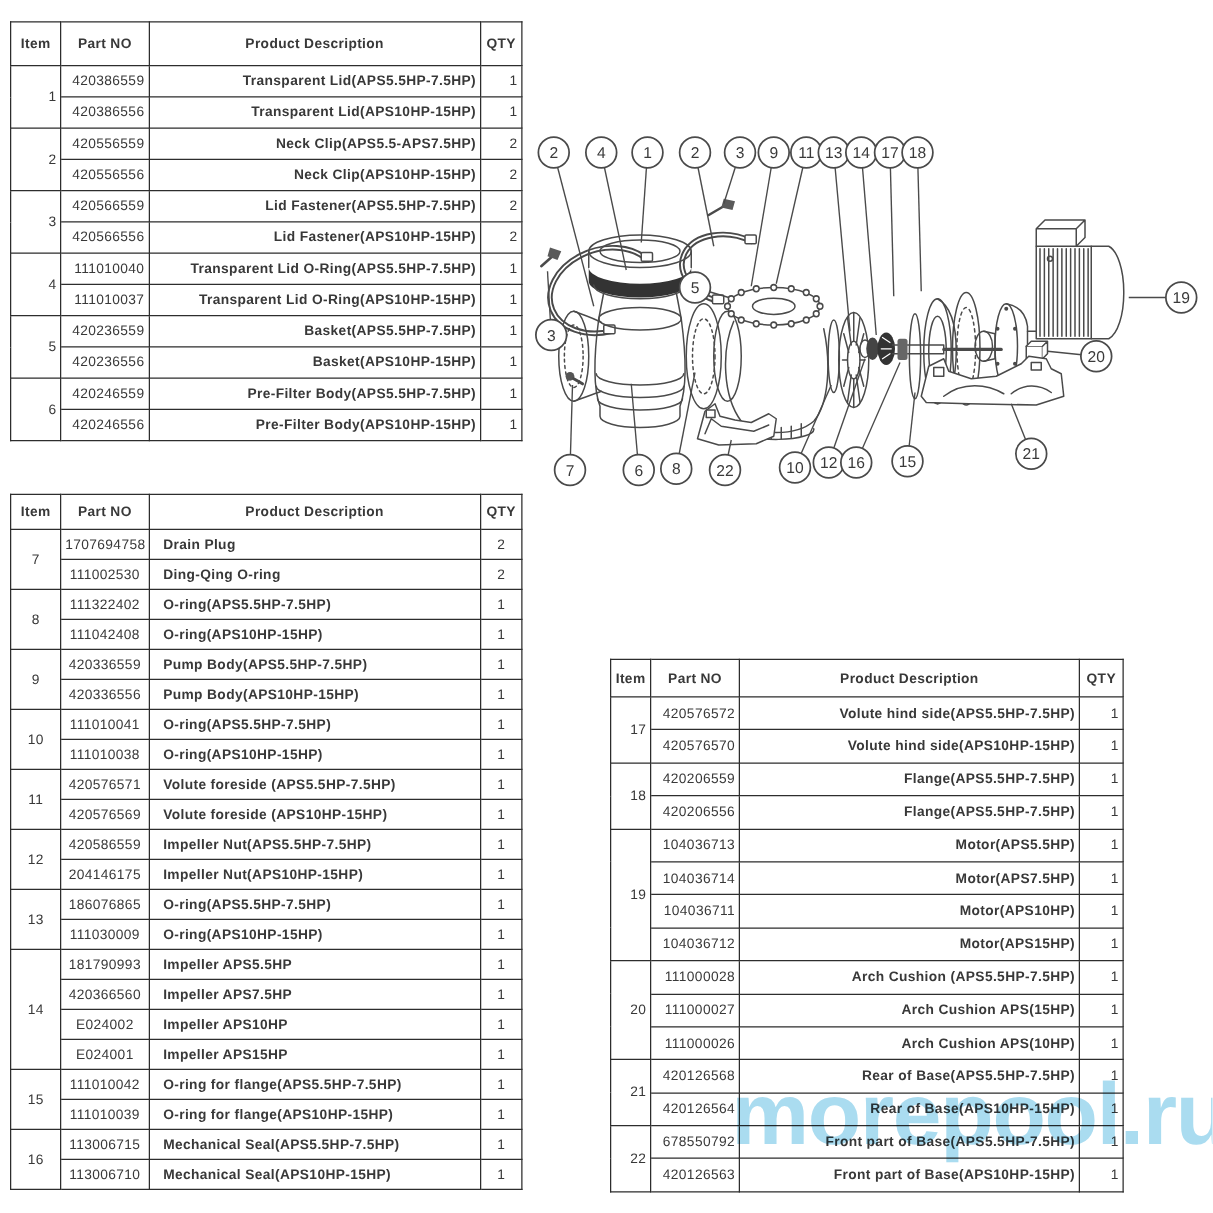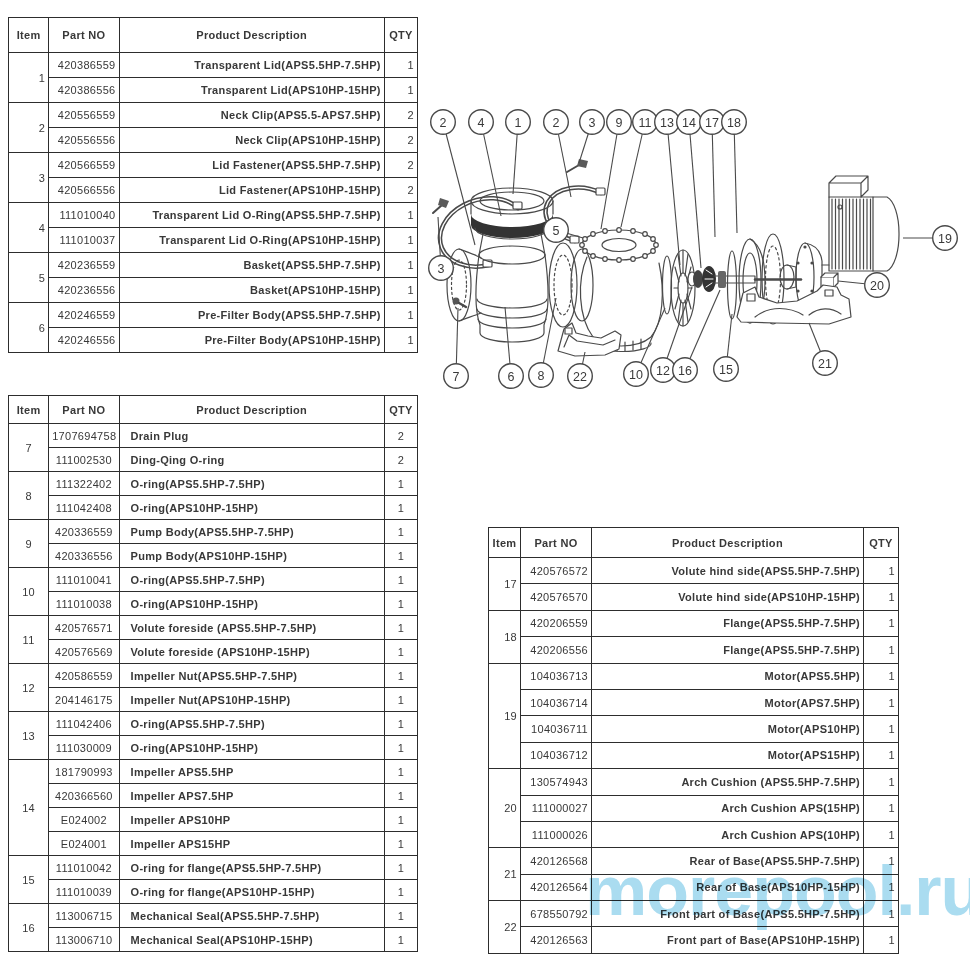--- a/index.html
+++ b/index.html
@@ -206,21 +206,21 @@
         <td class="c-desc">Impeller Nut(APS5.5HP-7.5HP)</td>
         <td class="c-qty">1</td>
       </tr>
       <tr>
         <td class="c-part">204146175</td>
         <td class="c-desc">Impeller Nut(APS10HP-15HP)</td>
         <td class="c-qty">1</td>
       </tr>
       <tr>
         <td class="c-item" rowspan="2">13</td>
-        <td class="c-part">111042406</td>
+        <td class="c-part">186076865</td>
         <td class="c-desc">O-ring(APS5.5HP-7.5HP)</td>
         <td class="c-qty">1</td>
       </tr>
       <tr>
         <td class="c-part">111030009</td>
         <td class="c-desc">O-ring(APS10HP-15HP)</td>
         <td class="c-qty">1</td>
       </tr>
       <tr>
         <td class="c-item" rowspan="4">14</td>
@@ -322,21 +322,21 @@
         <td class="c-desc">Motor(APS10HP)</td>
         <td class="c-qty">1</td>
       </tr>
       <tr>
         <td class="c-part">104036712</td>
         <td class="c-desc">Motor(APS15HP)</td>
         <td class="c-qty">1</td>
       </tr>
       <tr>
         <td class="c-item" rowspan="3">20</td>
-        <td class="c-part">130574943</td>
+        <td class="c-part">111000028</td>
         <td class="c-desc">Arch Cushion (APS5.5HP-7.5HP)</td>
         <td class="c-qty">1</td>
       </tr>
       <tr>
         <td class="c-part">111000027</td>
         <td class="c-desc">Arch Cushion APS(15HP)</td>
         <td class="c-qty">1</td>
       </tr>
       <tr>
         <td class="c-part">111000026</td>

